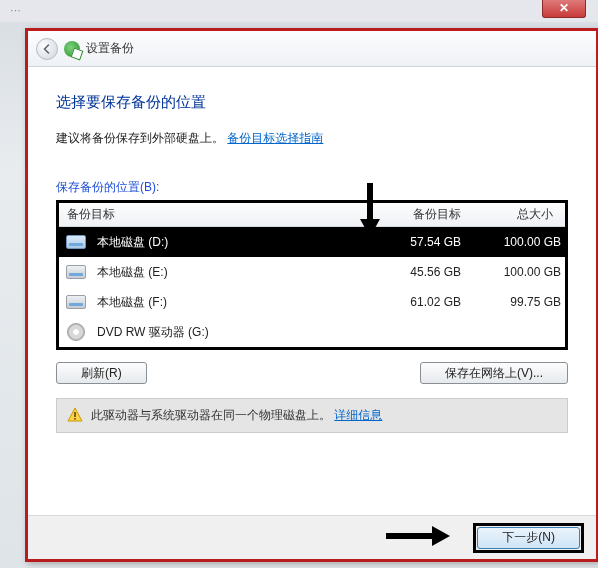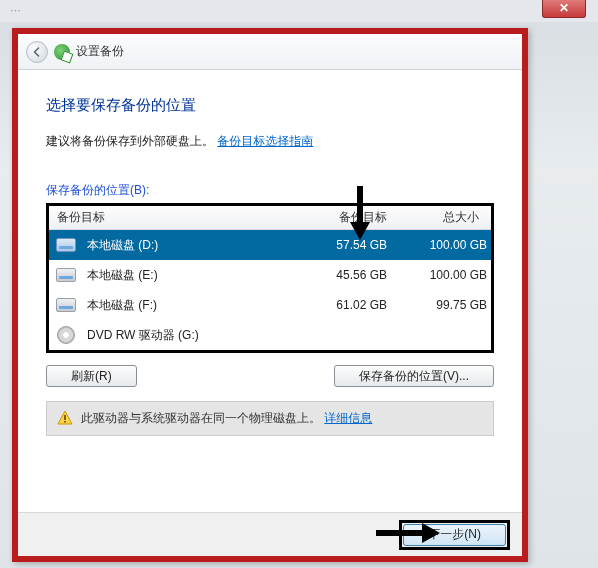--- a/index.html
+++ b/index.html
@@ -28,23 +28,23 @@
     width:44px; height:18px;
     background: linear-gradient(180deg,#e07a7a,#c83a3a);
     border:1px solid #8a2a2a; border-top:none;
     border-radius:0 0 3px 3px;
     color:#fff; text-align:center; line-height:16px;
     font-size:12px; font-weight:bold;
     cursor:pointer;
   }
   .wizard {
     position:absolute;
-    left:12px; top:28px; width:516px; height:534px;
+    left:25px; top:28px; width:574px; height:534px;
     background:#fff;
-    border:6px solid #b91c1c;
+    border:3px solid #b91c1c;
     box-shadow: 2px 2px 6px rgba(0,0,0,0.25);
   }
   .wiz-header{
     height:36px;
     background: linear-gradient(180deg,#fdfdfe,#eef1f5);
     border-bottom:1px solid #d0d4da;
     display:flex; align-items:center;
     padding:0 8px;
     gap:6px;
   }
@@ -91,21 +91,21 @@
   }
   .col-t{ flex:1; padding-left:8px;}
   .col-s{ width:92px; text-align:right; padding-right:12px;}
   .col-z{ width:92px; text-align:right; padding-right:12px;}
   .row{
     display:flex; align-items:center;
     height:30px; padding-left:6px;
     color:#222;
   }
   .row.selected{
-    background:#0369a1; color:#fff;
+    background:#000000; color:#fff;
   }
   .row .ico{
     width:22px; height:18px; margin-right:10px;
     display:flex;align-items:center;justify-content:center;
   }
   .row .name{ flex:1; }
   .row .s1{ width:92px; text-align:right; padding-right:12px;}
   .row .s2{ width:92px; text-align:right; padding-right:4px;}
   .btn {
     display:inline-flex; align-items:center; justify-content:center;
@@ -243,21 +243,21 @@
             </span>
             <span class="name">DVD RW 驱动器 (G:)</span>
             <span class="s1"></span>
             <span class="s2"></span>
           </div>
         </div>
     </div>
 
     <div class="actions-row">
       <button class="btn">刷新(R)</button>
-      <button class="btn" style="min-width:130px">保存备份的位置(V)...</button>
+      <button class="btn" style="min-width:130px">保存在网络上(V)...</button>
     </div>
 
     <div class="warn-box">
       <svg class="warn-ico" viewBox="0 0 16 16">
         <path d="M8 1 L15 14 H1 Z" fill="#ffd24a" stroke="#c99a00"></path>
         <rect x="7.2" y="5" width="1.6" height="5" fill="#5a4a00"></rect>
         <rect x="7.2" y="11" width="1.6" height="1.6" fill="#5a4a00"></rect>
       </svg>
       <div>
         <span>此驱动器与系统驱动器在同一个物理磁盘上。</span>

